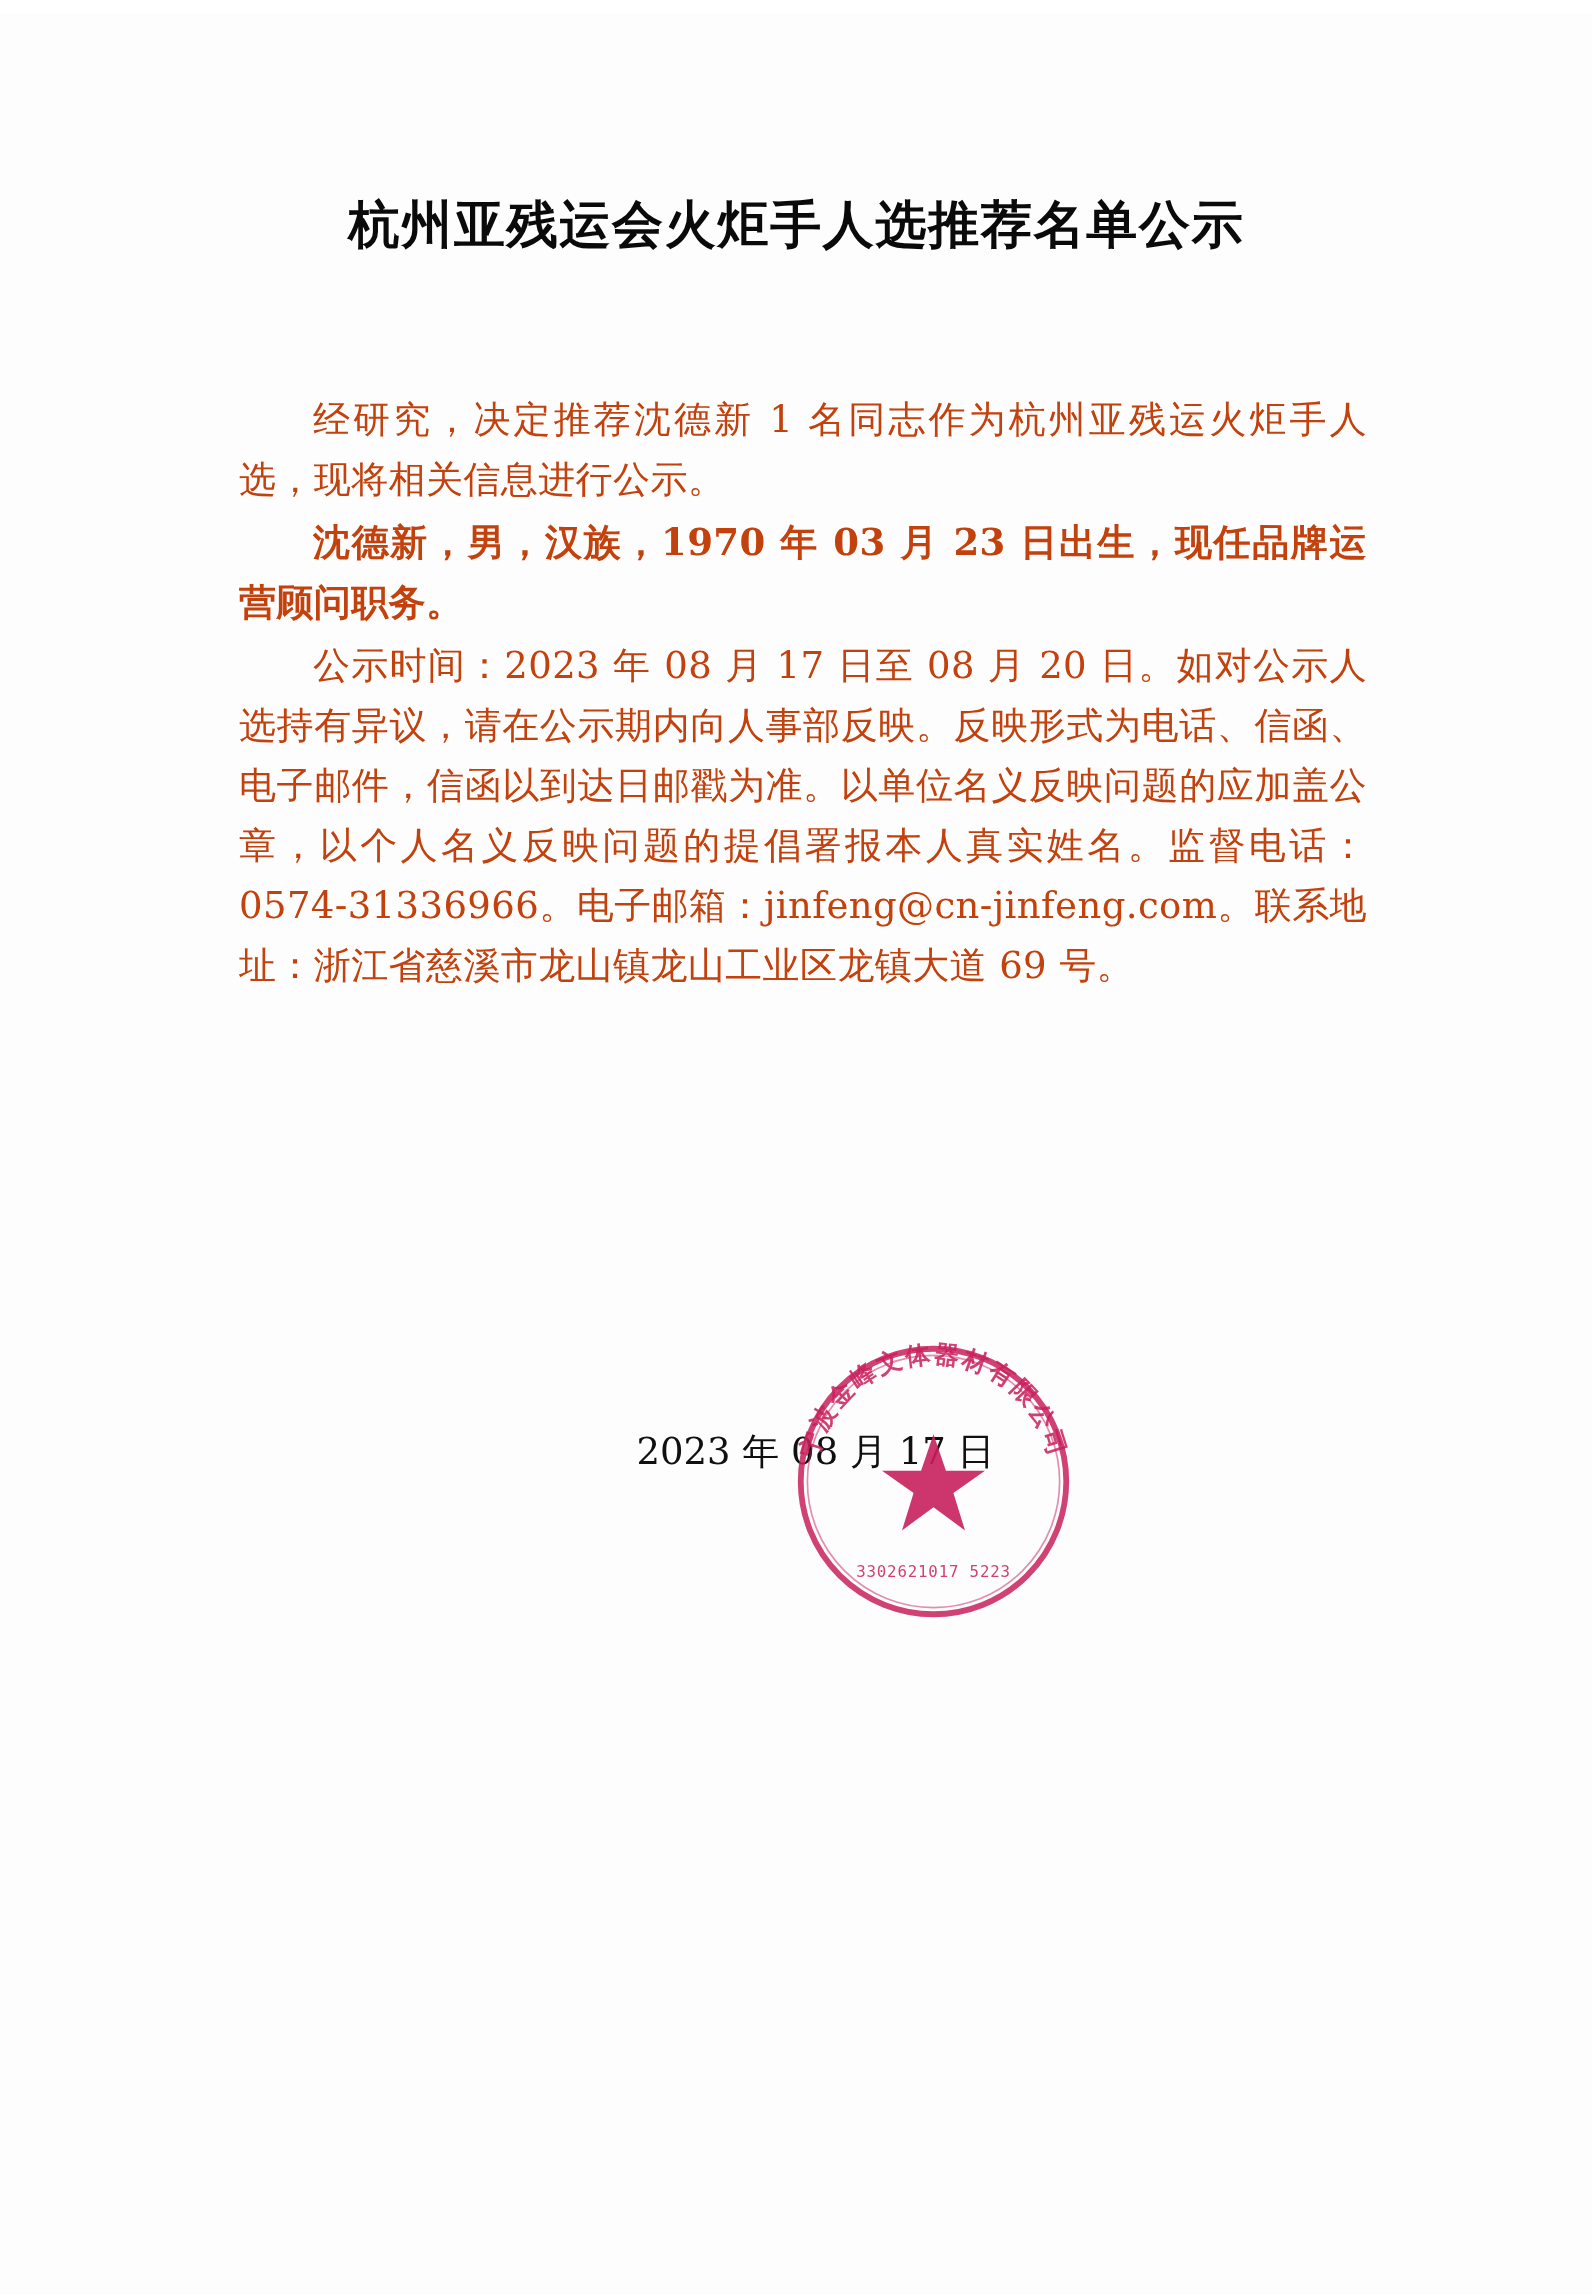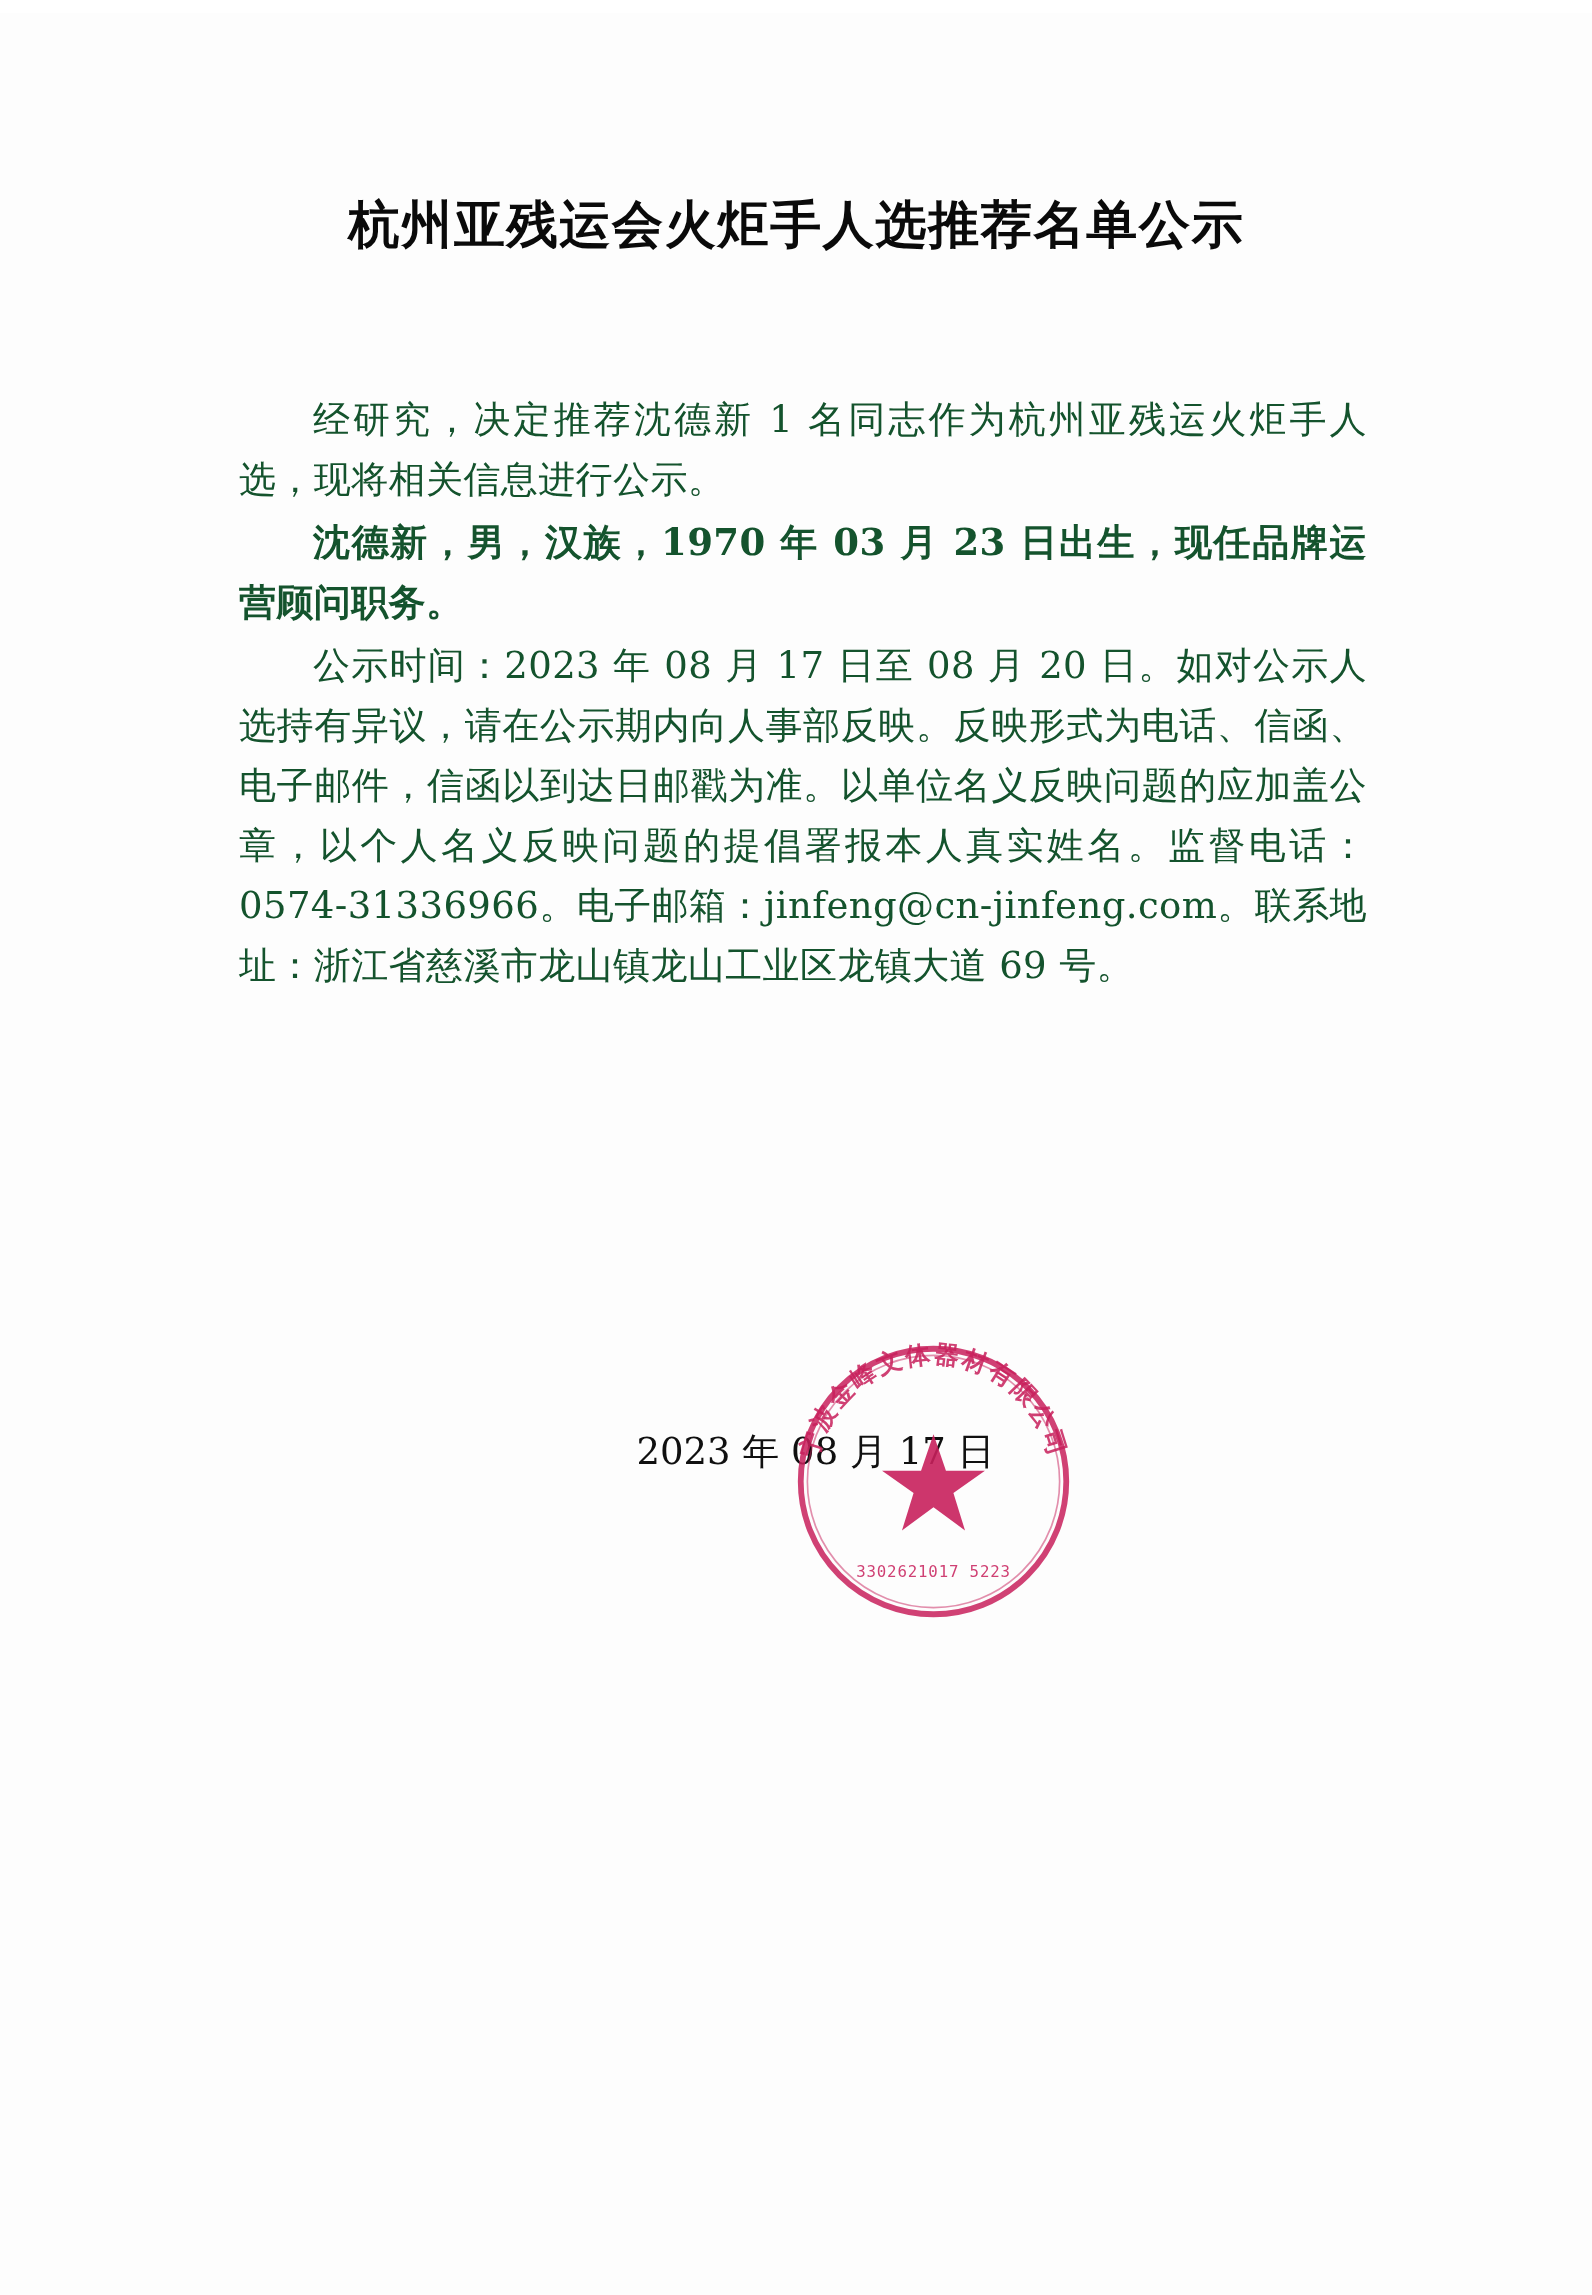--- a/index.html
+++ b/index.html
@@ -46,21 +46,21 @@
     width: 1128px;
   }
 
   .para {
     font-size: 37px;
     line-height: 1.62;
     text-align: justify;
     text-indent: 2em;
     margin: 0 0 3.3px 0;
     letter-spacing: 0.4px;
-    color: #14532d;
+    color: #c2410c;
   }
 
   .para.strong-lead {
     font-weight: bold;
   }
 
   .signature-block {
     position: absolute;
     left: 239px;
     top: 1402px;

